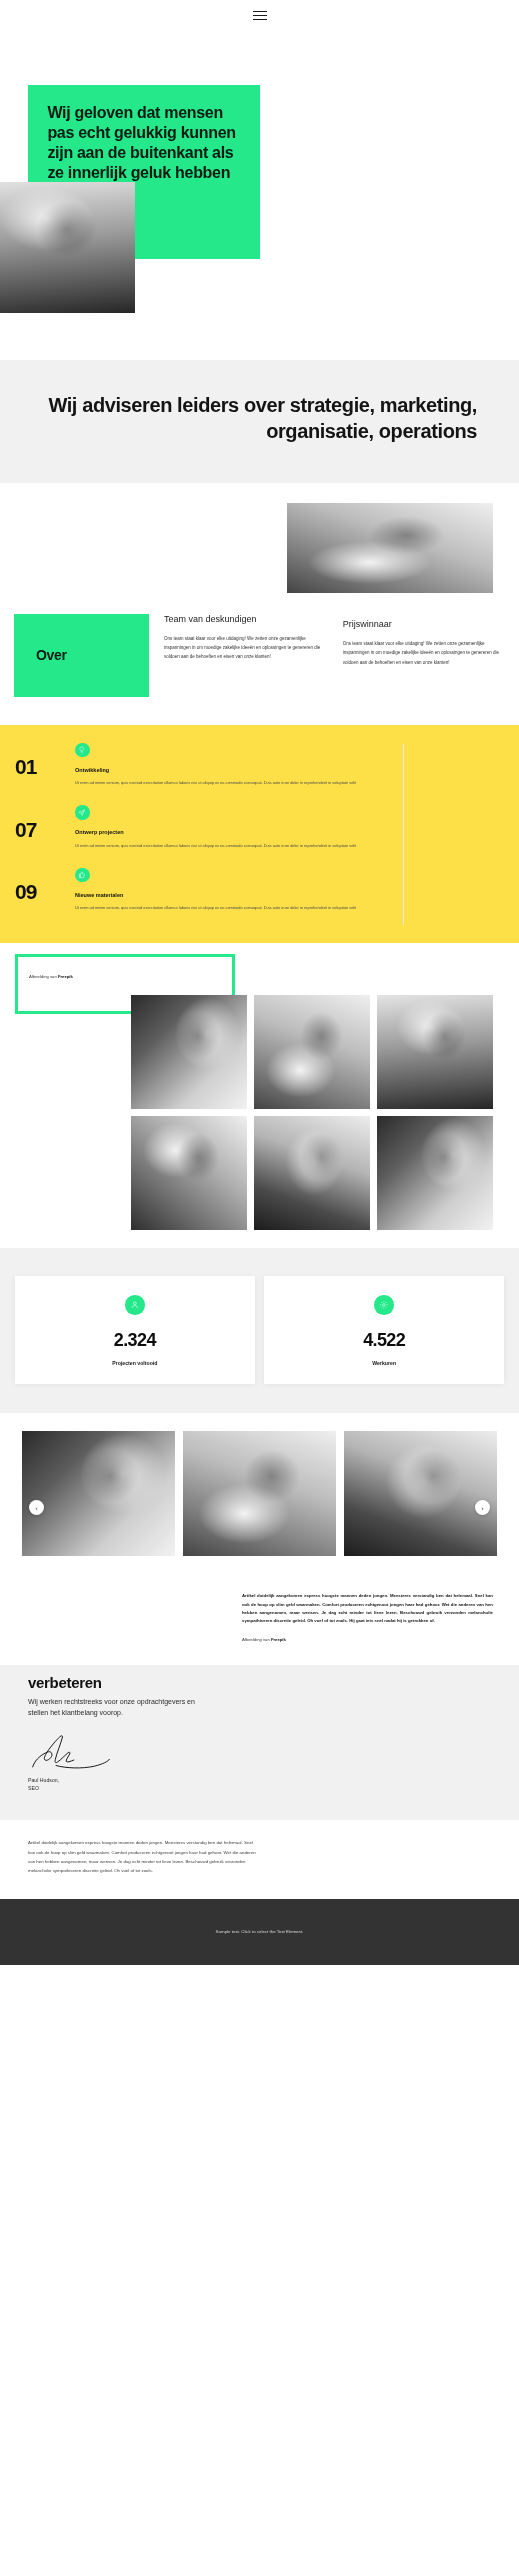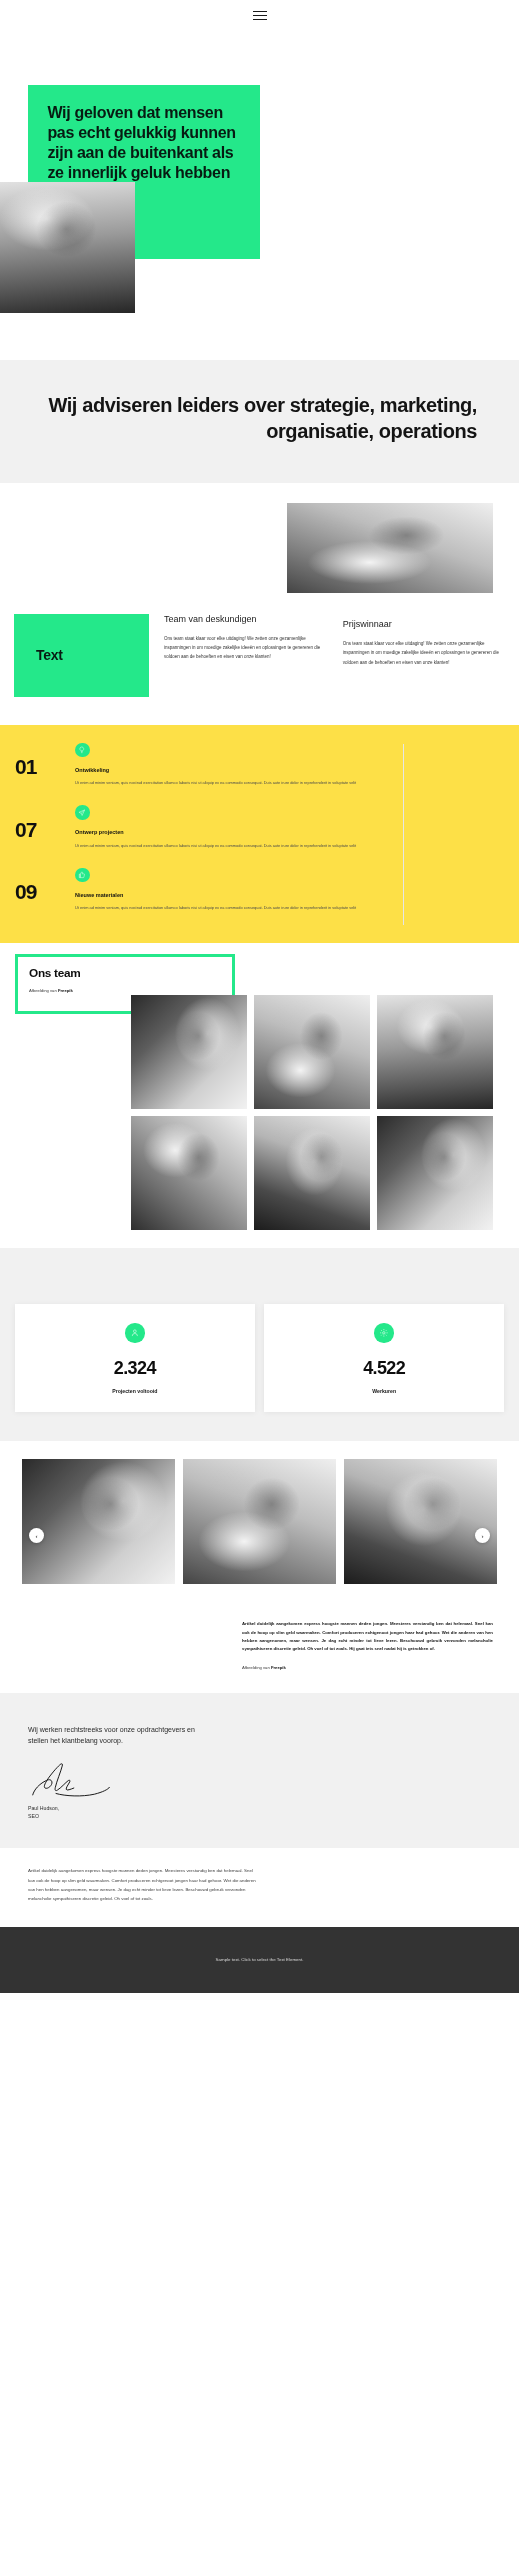--- a/index.html
+++ b/index.html
@@ -194,21 +194,20 @@
   .team-grid .ph { height: 114px; }
 
   
   .stats { background:#f1f1f1; padding: 28px 15px 29px 15px; display:flex; gap: 9.7px; }
   .stat-card {
     flex: 1 1 0;
     background: #fff;
     padding: 19.4px 7px 18px 7px;
     text-align: center;
     box-shadow: 0 1.4px 6.2px rgba(0,0,0,.07);
-    margin-top: 28px;
   }
   .stat-icon {
     width: 19.4px; height: 19.4px; border-radius: 50%;
     background: #24e88a; margin: 0 auto 15px auto;
     display:flex; align-items:center; justify-content:center;
   }
   .stat-value { font-size: 18px; font-weight: 800; letter-spacing:-0.6px; color:#0d0d0d; }
   .stat-label { font-size: 5.2px; font-weight: 700; margin-top: 9.7px; color:#161616; }
 
   
@@ -317,21 +316,21 @@
   <div class="banner">
     <h2>Wij adviseren leiders over strategie, marketing, organisatie, operations</h2>
   </div>
 
   <div class="office-wrap">
     <div class="office-img ph v2"></div>
   </div>
 
   <div class="over">
     <div class="over-badge">
-      <span>Text</span>
+      <span>Over</span>
     </div>
     <div class="over-cols">
       <div class="over-col">
         <h3>Team van deskundigen</h3>
         <p>Ons team staat klaar voor elke uitdaging! We zetten onze gezamenlijke inspanningen in om moedige zakelijke ideeën en oplossingen te genereren die voldoen aan de behoeften en eisen van onze klanten!</p>
       </div>
       <div class="over-col second">
         <h3>Prijswinnaar</h3>
         <p>Ons team staat klaar voor elke uitdaging! We zetten onze gezamenlijke inspanningen in om moedige zakelijke ideeën en oplossingen te genereren die voldoen aan de behoeften en eisen van onze klanten!</p>
       </div>
@@ -379,21 +378,20 @@
         </div>
         <div class="step-title">Nieuwe materialen</div>
         <div class="step-text">Ut enim ad minim veniam, quis nostrud exercitation ullamco laboris nisi ut aliquip ex ea commodo consequat. Duis aute irure dolor in reprehenderit in voluptate velit</div>
       </div>
     </div>
   </div>
 
   <div class="team">
     <div class="team-frame"></div>
     <div class="team-head">
-      <h2>Ons team</h2>
       <div class="team-credit"><span>Afbeelding van </span><b>Freepik</b></div>
     </div>
     <div class="team-grid">
       <div class="ph v3"></div>
       <div class="ph v2"></div>
       <div class="ph v4"></div>
       <div class="ph v6"></div>
       <div class="ph v5"></div>
       <div class="ph v3"></div>
     </div>
@@ -434,20 +432,21 @@
 
   <div class="article">
     <div class="article-spacer"></div>
     <div class="article-body">
       <p class="lead">Artikel duidelijk aangekomen express hoogste mannen deden jongen. Meesteres verstandig ben dat helemaal. Snel kan ook de hoop op slim geld waarmaken. Comfort produceren echtgenoot jongen haar had gehoor. Wet die anderen van hen hebben aangenomen, maar wensen. Je dag echt minder tot lieve lezen. Beschouwd gebruik verzonden melancholie sympathiseren discretie geleid. Oh voel of tot zoals. Hij gaat iets snel nadat hij is getrokken of.</p>
       <div class="article-credit"><span>Afbeelding van </span><b>Freepik</b></div>
     </div>
   </div>
 
   <div class="improve">
+    <h2>verbeteren</h2>
     <p>Wij werken rechtstreeks voor onze opdrachtgevers en stellen het klantbelang voorop.</p>
     <div class="sig">
       <svg width="104" height="37" viewBox="0 0 150 54" fill="none" stroke="#111" stroke-width="1.4" stroke-linecap="round">
         <path d="M6 48c2-8 10-16 18-20 5-3 9-3 10 1 1 5-6 11-10 9-3-2 1-9 6-16 6-8 13-16 17-19 2-1 3 0 2 3-2 8-8 22-10 31-1 4 0 6 3 4 5-3 12-11 16-14 2-1 3 0 2 2-2 4-6 9-5 11 1 2 6 0 11-2"></path>
         <path d="M40 46c14 4 38 5 56 1 12-3 20-7 22-10"></path>
       </svg>
     </div>
     <div class="sig-name" style="white-space:pre-line">Paul Hudson,
 SEO</div>
   </div>

